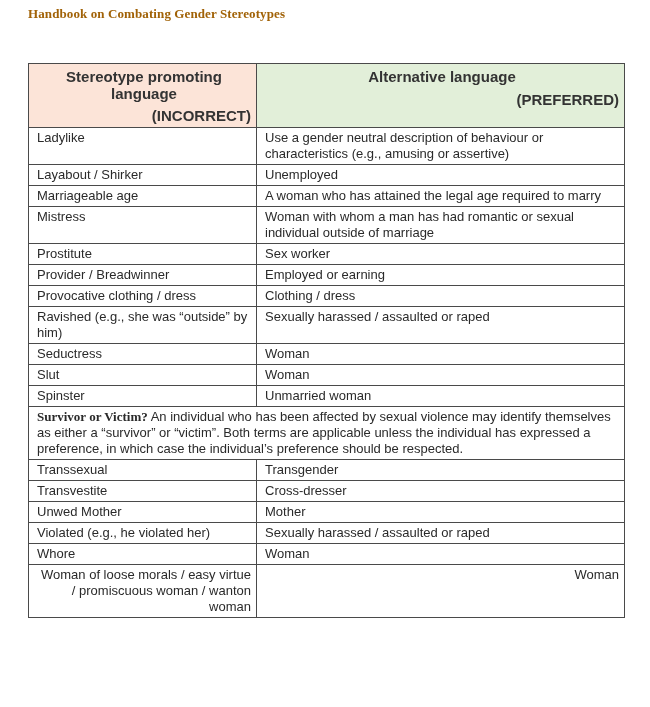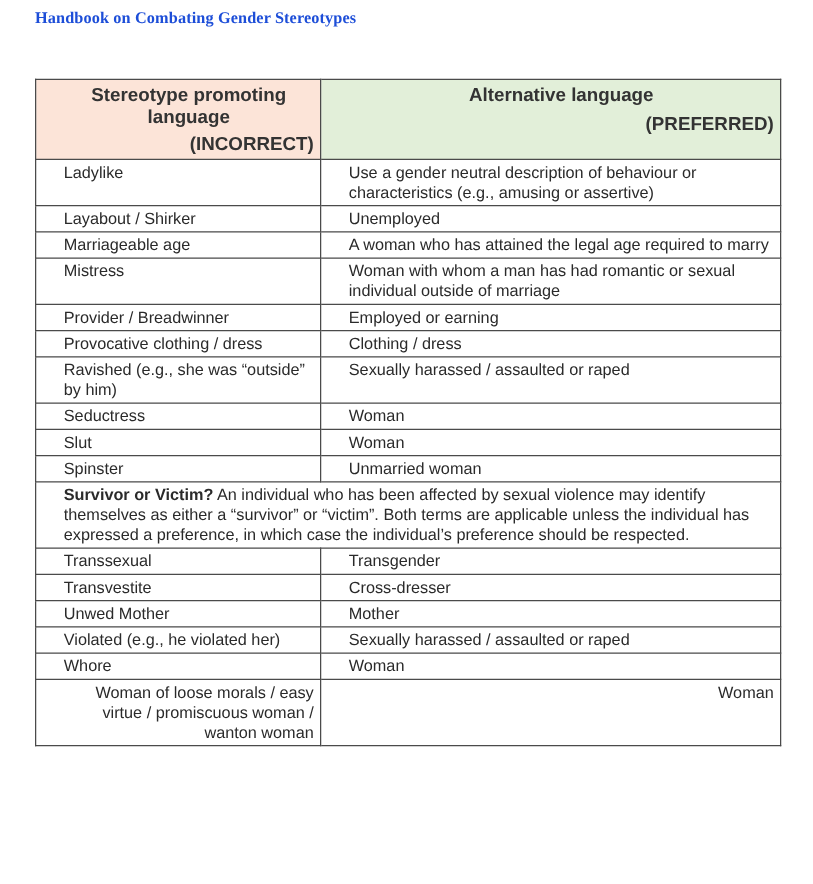--- a/index.html
+++ b/index.html
@@ -1,29 +1,29 @@
 <!DOCTYPE html>
 <html><head>
 <meta charset="utf-8">
 <style>
   html, body { margin:0; padding:0; background:#ffffff; }
   body { width:650px; height:707px; position:relative; overflow:hidden; font-family:"Liberation Sans", sans-serif; color:#222; }
-  .running-head { position:absolute; left:28px; top:6px; font-family:"Liberation Serif", serif; font-weight:bold; font-size:13px; color:#1d4ed8; letter-spacing:0.1px; }
+  .running-head { position:absolute; left:28px; top:6px; font-family:"Liberation Serif", serif; font-weight:bold; font-size:13px; color:#a16207; letter-spacing:0.1px; }
   table.terms { position:absolute; left:28px; top:63px; width:596px; border-collapse:collapse; table-layout:fixed; font-size:13px; line-height:16px; }
   table.terms col.c1 { width:228px; }
   table.terms col.c2 { width:368px; }
-  table.terms td, table.terms th { border:1.5px solid #4a4a4a; padding:2px 5px 2px 22px; vertical-align:top; text-align:left; font-weight:normal; color:#2a2a2a; }
+  table.terms td, table.terms th { border:1.5px solid #4a4a4a; padding:2px 5px 2px 8px; vertical-align:top; text-align:left; font-weight:normal; color:#2a2a2a; }
   table.terms th { font-weight:bold; font-size:15px; line-height:17px; text-align:center; vertical-align:top; color:#333; padding-top:4px; padding-bottom:3px; }
   th.h-incorrect { background:#fce4d8; }
   th.h-preferred { background:#e2efd9;margin-top:28px; }
   th .sub { display:block; margin-top:5px;text-align:right; }
   th.h-preferred .main { display:block; }
   th.h-preferred .sub { margin-top:6px; }
   td.note { line-height:16px; }
-  td.note b { font-weight:bold; }
+  td.note b { font-weight:bold;font-family:Liberation Serif, serif; }
   tr.r-last td { height:48px;text-align:right; }
 </style>
 </head>
 <body>
 
 <div class="running-head">Handbook on Combating Gender Stereotypes</div>
 
 <table class="terms">
   <colgroup>
       <col class="c1">
@@ -50,20 +50,24 @@
         <td>Layabout / Shirker</td>
         <td>Unemployed</td>
       </tr>
       <tr>
         <td>Marriageable age</td>
         <td>A woman who has attained the legal age required to marry</td>
       </tr>
       <tr>
         <td>Mistress</td>
         <td>Woman with whom a man has had romantic or sexual individual outside of marriage</td>
+      </tr>
+      <tr>
+        <td>Prostitute</td>
+        <td>Sex worker</td>
       </tr>
       <tr>
         <td>Provider / Breadwinner</td>
         <td>Employed or earning</td>
       </tr>
       <tr>
         <td>Provocative clothing / dress</td>
         <td>Clothing / dress</td>
       </tr>
       <tr>

